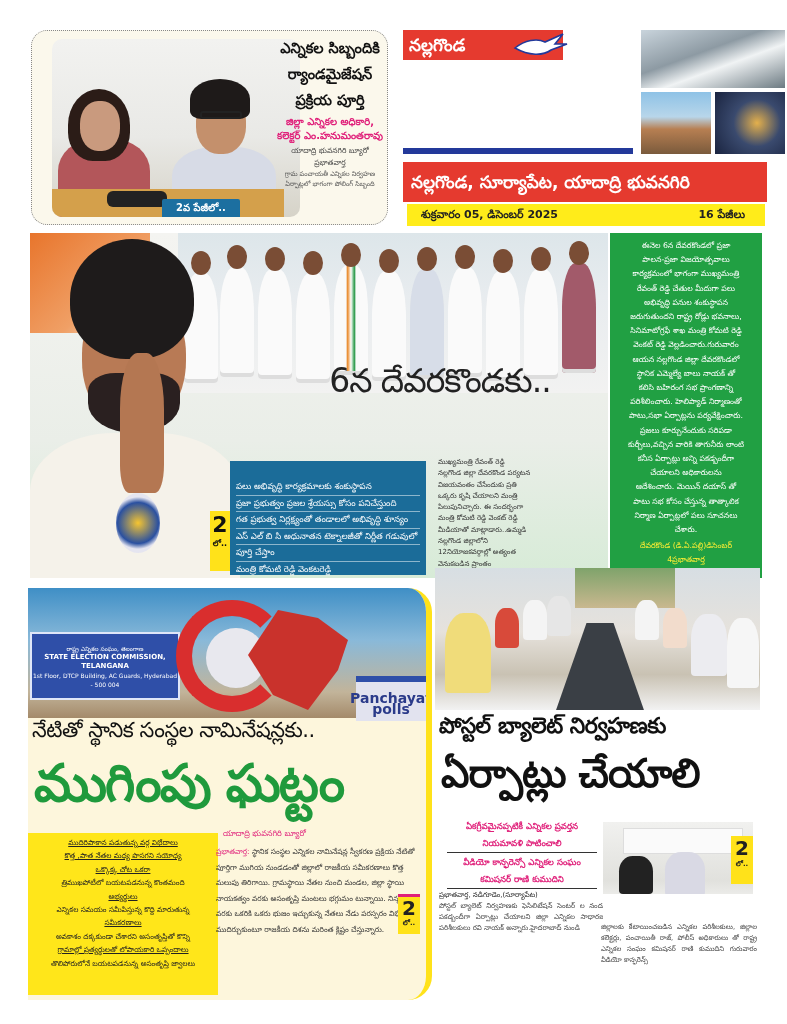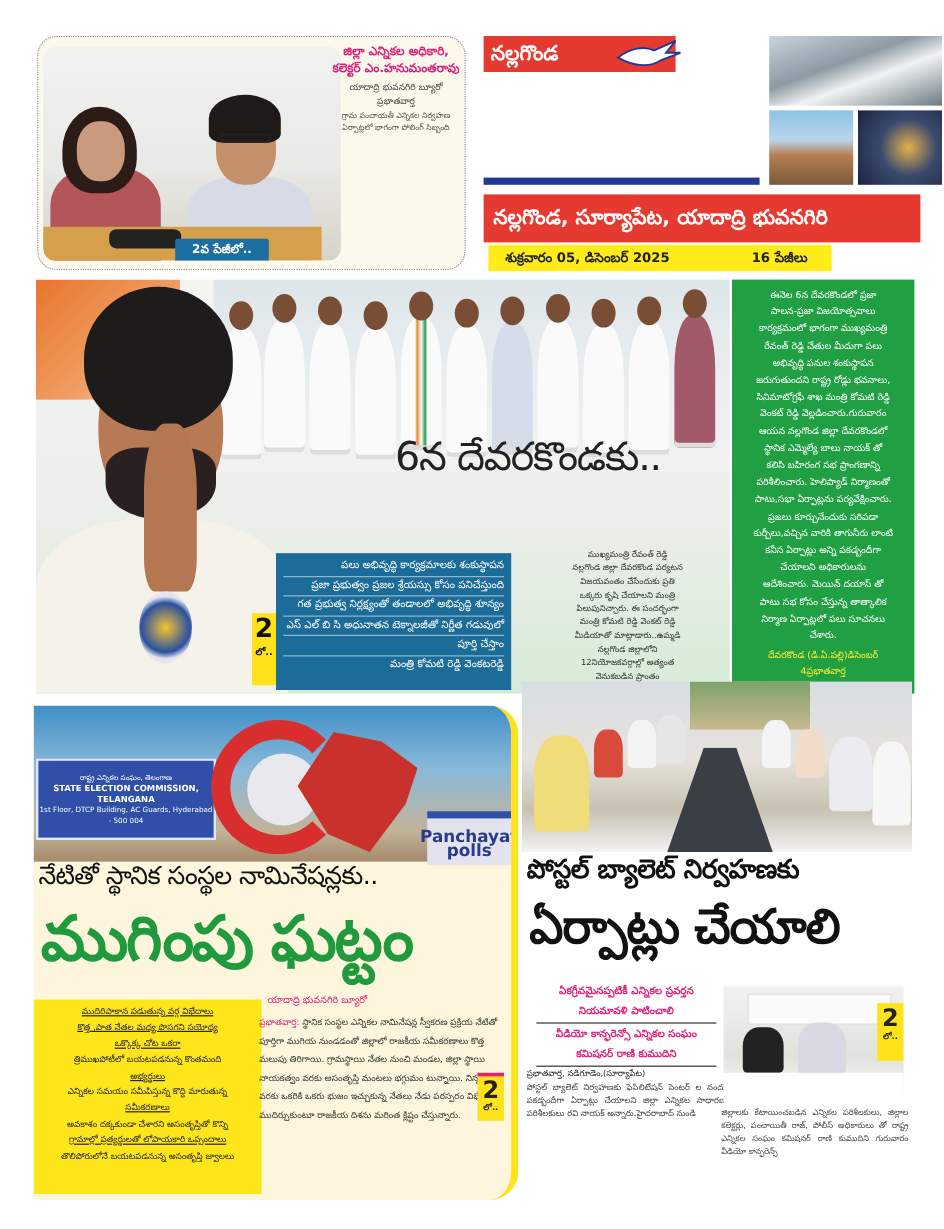--- a/index.html
+++ b/index.html
@@ -2,21 +2,21 @@
 <html><head>
 <meta charset="utf-8">
 <style>
   *{box-sizing:border-box;margin:0;padding:0}
   html,body{width:787px;height:1024px;background:#fff;overflow:hidden}
   body{position:relative;font-family:"DejaVu Sans","Liberation Sans",sans-serif;color:#222}
   .abs{position:absolute}
 
   
   #teaser{left:31px;top:30px;width:357px;height:195px;border:1.5px dotted #888;border-radius:16px;background:#fbf8ec;overflow:hidden}
-  #teaser .photo{left:4px;top:8px;width:248px;height:178px;border-radius:10px;overflow:hidden;background:linear-gradient(180deg,#f2f2f0 0%,#e9e9e6 55%,#d6d3c8 100%)}
+  #teaser .photo{left:20px;top:8px;width:248px;height:178px;border-radius:10px;overflow:hidden;background:linear-gradient(180deg,#f2f2f0 0%,#e9e9e6 55%,#d6d3c8 100%)}
   .person{position:absolute;border-radius:50% 50% 8px 8px}
   .p-woman-hair{left:16px;top:50px;width:62px;height:72px;background:#2b1c17;border-radius:50% 50% 40% 40%}
   .p-woman-face{left:28px;top:62px;width:40px;height:50px;background:#c99a7e;border-radius:45%}
   .p-woman-body{left:6px;top:100px;width:92px;height:80px;background:#b3565a;border-radius:40% 40% 0 0}
   .p-man-hair{left:138px;top:40px;width:60px;height:40px;background:#1e1a19;border-radius:50% 50% 20% 20%}
   .p-man-face{left:144px;top:55px;width:50px;height:60px;background:#c4906c;border-radius:45%}
   .p-man-glasses{left:148px;top:72px;width:42px;height:8px;border:2px solid #222;border-radius:3px}
   .p-man-body{left:120px;top:108px;width:104px;height:72px;background:#d7dbe6;border-radius:40% 40% 0 0}
   .desk{left:0;top:150px;width:232px;height:28px;background:#d4a04b}
   .phone{left:55px;top:152px;width:60px;height:16px;background:#222;border-radius:6px}
@@ -30,42 +30,42 @@
   
   #mast{left:403px;top:30px;width:382px;height:195px}
   #mast .redlbl{left:0;top:0;width:160px;height:30px;background:#e53a2f;color:#fff;font-size:17px;font-weight:bold;padding-left:6px;line-height:30px}
   #mast .dove{left:108px;top:2px;width:58px;height:26px}
   #mast .logo{left:0;top:30px;width:230px;height:92px;color:#23399a;font-size:78px;font-weight:900;line-height:92px;letter-spacing:-4px;font-family:"DejaVu Sans",sans-serif}
   #mast .logo-line{left:0;top:118px;width:230px;height:6px;background:#23399a}
   #mast .img1{left:238px;top:0;width:144px;height:58px;background:linear-gradient(160deg,#c9d4dc 0%,#8d9aa3 40%,#f0f3f4 60%,#6c7a82 100%)}
   #mast .img2{left:238px;top:62px;width:70px;height:62px;background:linear-gradient(180deg,#8ec2e6 0%,#b8d6ea 40%,#b77f52 60%,#7a5a3c 100%)}
   #mast .img3{left:312px;top:62px;width:70px;height:62px;background:radial-gradient(circle at 60% 50%,#e4b04c 0%,#3a4a6e 45%,#1a2440 100%)}
   #mast .redbar{left:0;top:132px;width:364px;height:40px;background:#e53a2f;color:#fff;font-size:17px;font-weight:bold;line-height:40px;padding-left:8px;white-space:nowrap}
-  #mast .yellowbar{left:4px;top:174px;width:286px;height:22px;background:#ffec1a;display:flex;justify-content:space-between;align-items:center;padding:0 20px 0 14px;font-size:11px;font-weight:bold;color:#222}
+  #mast .yellowbar{left:4px;top:174px;width:358px;height:22px;background:#ffec1a;display:flex;justify-content:space-between;align-items:center;padding:0 20px 0 14px;font-size:11px;font-weight:bold;color:#222}
 
   
   #lead{left:30px;top:233px;width:578px;height:345px;background:linear-gradient(180deg,#f4f4f1 0%,#eaeee8 60%,#d7ebd7 100%);overflow:hidden}
   #lead .orange{left:0;top:0;width:120px;height:100px;background:linear-gradient(135deg,#e8752c 0%,#f0a066 60%,rgba(255,255,255,0) 100%)}
   #lead .crowd{left:148px;top:0;width:430px;height:160px;background:linear-gradient(180deg,#dde6ea 0%,#e8ecef 40%,#f2f2f1 100%)}
   .crowd-man{position:absolute;width:34px;height:110px;border-radius:40% 40% 4px 4px;background:#fafafa;box-shadow:inset 0 -4px 0 #ddd}
   .crowd-head{position:absolute;width:20px;height:24px;border-radius:50%;background:#7a4d35}
   #lead .cm-head{left:40px;top:6px;width:124px;height:120px;border-radius:50% 50% 45% 45%;background:#1e1b1b}
   #lead .cm-face{left:52px;top:58px;width:104px;height:140px;border-radius:45% 45% 50% 50%;background:#b87a55}
   #lead .cm-beard{left:58px;top:140px;width:92px;height:60px;border-radius:30% 30% 50% 50%;background:#2a2020}
   #lead .cm-shawl{left:0;top:200px;width:210px;height:145px;border-radius:40% 40% 0 0;background:#f5f2ea}
   #lead .cm-hands{left:90px;top:120px;width:44px;height:140px;border-radius:40% 40% 20% 20%;background:#b47752}
   #lead .cm-badge{left:86px;top:260px;width:44px;height:60px;border-radius:50%;background:radial-gradient(circle,#f6c530 0%,#2a50a0 55%,#e5e5f0 70%)}
   #lead .kicker{left:230px;top:128px;width:360px;font-size:33px;color:#222;text-align:center;font-weight:normal;letter-spacing:-1px}
   #lead .headline{left:186px;top:168px;width:392px;font-size:49px;color:#e32b23;font-weight:900;text-align:center;letter-spacing:-2px;line-height:56px}
-  #lead .blue-box{left:200px;top:228px;width:196px;height:114px;background:#1b6c99;color:#fff;font-size:8.6px;line-height:15.5px;text-align:right;padding-top:3px}
+  #lead .blue-box{left:200px;top:228px;width:196px;height:114px;background:#1b6c99;color:#fff;font-size:8.6px;line-height:15.5px;text-align:left;padding-top:18px}
   #lead .blue-box div{border-bottom:1px solid rgba(255,255,255,.5);margin:0 6px}
   #lead .blue-box div:last-child{border:none}
   #lead .page2{left:180px;top:278px;width:20px;height:60px;background:#ffe21a;text-align:center;font-weight:900;font-size:22px;line-height:28px;color:#111}
   #lead .page2 small{display:block;font-size:8px;line-height:10px}
-  #lead .col{left:408px;top:224px;width:170px;font-size:7px;line-height:11.3px;color:#333;text-align:center}
+  #lead .col{left:408px;top:224px;width:170px;font-size:7px;line-height:11.3px;color:#333;}
 
   
   #green{left:610px;top:233px;width:152px;height:345px;background:#21a043;color:#fff;font-size:7.8px;line-height:14.2px;text-align:center;padding:6px 4px}
   #green .dateline{color:#ffee33;margin-top:2px}
 
   
   #panch{left:28px;top:588px;width:404px;height:412px;background:#fdf6dc;border-radius:0 24px 24px 0;overflow:hidden;border-right:6px solid #ffe21a}
   #panch .banner{left:0;top:0;width:398px;height:130px;background:linear-gradient(180deg,#3f8fc6 0%,#89b9d9 40%,#c2b49a 80%,#a48a6a 100%)}
   #panch .sign{left:2px;top:44px;width:150px;height:68px;background:#2f4fa8;border:2px solid #dfe6f8;color:#fff;text-align:center;font-size:6px;padding-top:10px;line-height:9px}
   #panch .sign b{font-size:7px;display:block}
@@ -109,20 +109,25 @@
     <div class="person p-woman-face"></div>
     <div class="person p-man-body"></div>
     <div class="person p-man-face"></div>
     <div class="person p-man-hair"></div>
     <div class="person p-man-glasses"></div>
     <div class="abs desk"></div>
     <div class="abs phone"></div>
     <div class="pageref abs">2వ పేజీలో..</div>
   </div>
   <div class="txt abs">
+    <h2>
+      <div>ఎన్నికల సిబ్బందికి</div>
+      <div>ర్యాండమైజేషన్</div>
+      <div>ప్రక్రియ పూర్తి</div>
+    </h2>
     <div class="sub">
       <div>జిల్లా ఎన్నికల అధికారి,</div>
       <div>కలెక్టర్ ఎం.హనుమంతరావు</div>
     </div>
     <div class="byl">
       <div>యాదాద్రి భువనగిరి బ్యూరో</div>
       <div>ప్రభాతవార్త</div>
     </div>
     <div class="body">
       <div>గ్రామ పంచాయతీ ఎన్నికల నిర్వహణ</div>

